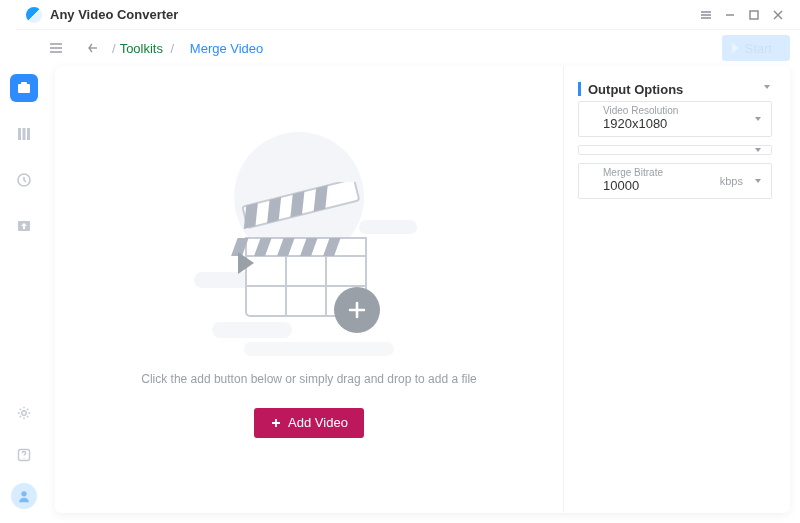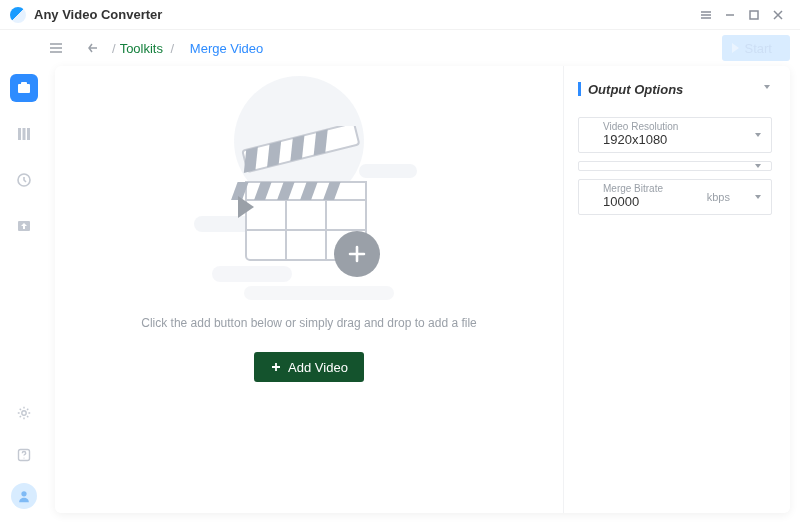--- a/index.html
+++ b/index.html
@@ -1,19 +1,19 @@
 <!DOCTYPE html>
 <html><head>
 <meta charset="utf-8">
 <style>
 * { box-sizing: border-box; margin: 0; padding: 0; }
 body { font-family: -apple-system, "Segoe UI", Arial, sans-serif; width: 800px; height: 523px; background: #fff; overflow: hidden; font-size: 13px; color: #333; position: relative; }
 
 
-.titlebar { display: flex; align-items: center; height: 30px; padding: 0 10px; border-bottom: 1px solid #f2f2f2; }
+.titlebar { display: flex; align-items: center; height: 30px; padding: 0 10px; border-bottom: 1px solid #f2f2f2; margin-left: 16px; }
 .app-logo { width: 16px; height: 16px; border-radius: 50%; background: linear-gradient(135deg,#1b9cff 50%,#e6f2ff 50%); margin-right: 8px; }
 .app-title { font-size: 13px; font-weight: 600; color: #333; }
 .titlebar-spacer { flex: 1; }
 .titlebar-btn { width: 24px; height: 30px; display: flex; align-items: center; justify-content: center; color: #8a8f99; cursor: pointer; }
 .titlebar-btn svg { width: 12px; height: 12px; stroke: currentColor; fill: none; stroke-width: 1.5; }
 
 
 .topbar { position: absolute; left: 48px; right: 10px; top: 34px; height: 28px; display: flex; align-items: center; }
 .hamburger { width: 16px; height: 16px; margin-right: 20px; color: #8a8f99; cursor: pointer; display:flex; align-items:center; justify-content:center; }
 .back-btn { width: 18px; height: 18px; margin-right: 6px; color: #9aa0a8; cursor: pointer; display:flex; align-items:center; justify-content:center; }
@@ -27,37 +27,37 @@
 
 .rail { position: absolute; left: 0; top: 64px; bottom: 0; width: 48px; display: flex; flex-direction: column; align-items: center; padding-top: 10px; gap: 18px; }
 .rail-item { width: 28px; height: 28px; border-radius: 6px; display: flex; align-items: center; justify-content: center; color: #c3c8d1; cursor: pointer; }
 .rail-item.active { background: #2e8cff; color: #fff; }
 .rail-bottom { margin-top: auto; display:flex; flex-direction:column; align-items:center; gap: 14px; padding-bottom: 14px; }
 .avatar { width: 26px; height: 26px; border-radius: 50%; background: #d8ecff; display:flex; align-items:center; justify-content:center; cursor:pointer; }
 .avatar-inner { width: 14px; height: 14px; }
 
 
 .main-card { position: absolute; left: 55px; top: 66px; right: 10px; bottom: 10px; background: #fff; border-radius: 6px; box-shadow: 0 2px 10px rgba(0,0,0,0.06); display: flex; }
-.drop-zone { flex: 1; border-right: 1px solid #f1f2f4; display: flex; flex-direction: column; align-items: center; padding: 20px; }
+.drop-zone { flex: 1; border-right: 1px solid #f1f2f4; display: flex; flex-direction: column; align-items: center; justify-content: center; padding: 20px; }
 .illus { width: 230px; height: 220px; position: relative; margin-top: -10px; }
 .bg-blob { position: absolute; background: #e5e9ef; border-radius: 50%; }
 .hint-text { color: #9aa0a8; font-size: 12px; margin-top: 20px; }
-.add-btn { margin-top: 22px; background: #14532d; color: #fff; border: none; border-radius: 3px; height: 30px; padding: 0 16px; display: flex; align-items: center; gap: 6px; font-size: 13px; cursor: pointer; }
+.add-btn { margin-top: 22px; background: #be185d; color: #fff; border: none; border-radius: 3px; height: 30px; padding: 0 16px; display: flex; align-items: center; gap: 6px; font-size: 13px; cursor: pointer; }
 
 
 .options { width: 226px; padding: 16px 18px 0 14px; }
-.opt-header { display: flex; margin-bottom: 20px; font-style: italic; }
+.opt-header { display: flex; margin-bottom: 4px; }
 .opt-bar { width: 3px; height: 14px; background: #2e8cff; margin-right: 7px; }
 .opt-title { font-weight: 600; font-size: 13px; color: #333; flex:1; }
 .opt-caret { color: #9aa0a8; cursor:pointer; }
 .field { margin-bottom: 8px; }
 .field-box { border: 1px solid #e4e6ea; border-radius: 2px; padding: 3px 8px 5px 24px; position: relative; }
 .field-label { font-size: 10px; color: #9aa0a8; }
 .field-value { font-size: 13px; color: #333; }
-.field-unit { position: absolute; right: 41px; top: 50%; transform: translateY(-50%); font-size: 11px; color: #9aa0a8; }
+.field-unit { position: absolute; right: 28px; top: 50%; transform: translateY(-50%); font-size: 11px; color: #9aa0a8; }
 .field-drop { position: absolute; right: 8px; top: 50%; transform: translateY(-50%); color: #9aa0a8; cursor:pointer; }
 
 svg { display: block; }
 </style>
 </head>
 <body>
 
 <div class="titlebar">
   <div class="app-logo"></div>
   <div class="app-title">Any Video Converter</div>

